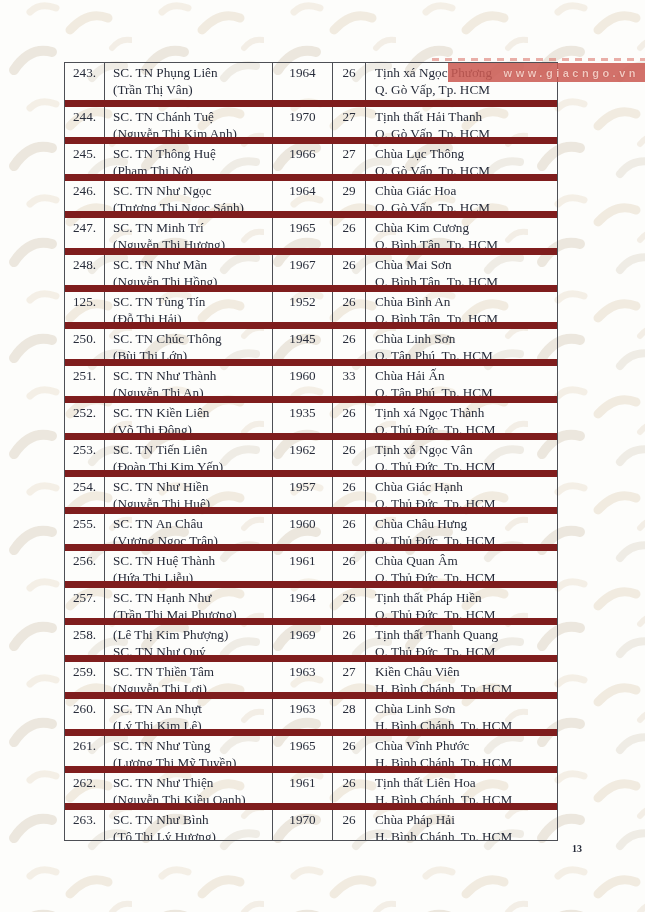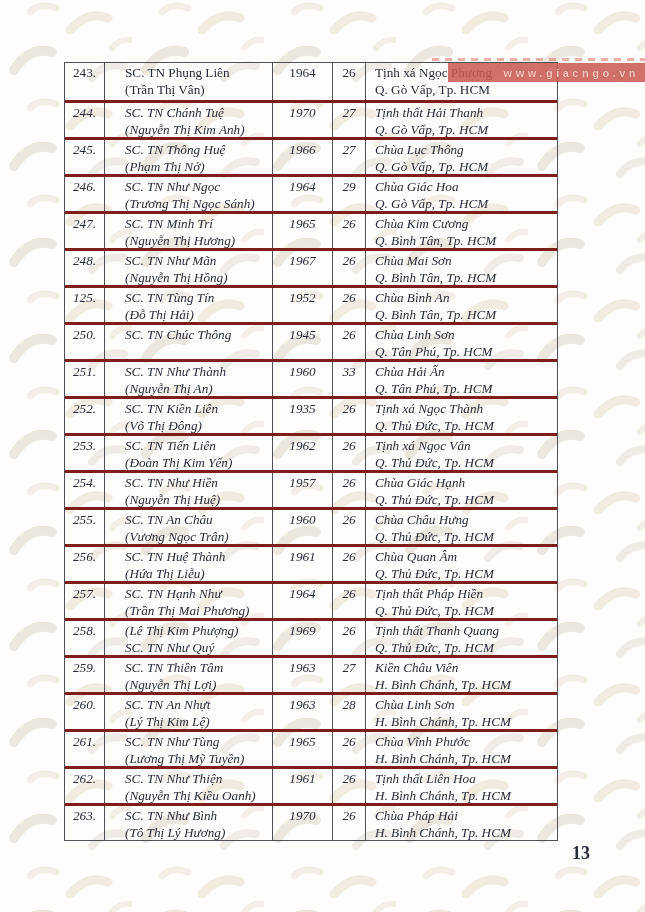--- a/index.html
+++ b/index.html
@@ -13,32 +13,32 @@
   }
   .bg-pattern{position:absolute;left:0;top:0;z-index:0;}
   .doc-table{
     position:absolute;left:64px;top:62px;width:494px;
     z-index:1;
     border:1px solid #4d4f55;
     box-sizing:border-box;
     background:transparent;
   }
   .row{display:flex;height:37px;box-sizing:border-box;}
-  .row + .row{border-top:3px solid #7f1d1d;font-style:italic;}
+  .row + .row{border-top:7px solid #7f1d1d;}
   .cell{
     box-sizing:border-box;
     font-size:13.2px;
     line-height:16.8px;
     padding-top:2px;
     overflow:hidden;
     white-space:nowrap;
   }
   .cell + .cell{border-left:1px solid #4d4f55;}
   .c-no{width:39px;text-align:center;}
-  .c-name{width:168px;padding-left:20px;padding-right:2px;}
+  .c-name{width:168px;padding-left:8px;padding-right:2px;}
   .c-year{width:60px;text-align:center;}
   .c-age{width:33px;text-align:center;}
   .c-place{flex:1;padding-left:9px;padding-right:2px;}
   .wm-dashes{
     position:absolute;left:432px;top:58px;width:213px;height:3px;
     z-index:2;
     background:repeating-linear-gradient(90deg,
       rgba(217,110,100,0.55) 0px, rgba(217,110,100,0.55) 7px,
       rgba(255,255,255,0) 7px, rgba(255,255,255,0) 13px);
   }
@@ -54,21 +54,21 @@
     font-weight:bold;
     font-size:11px;
     letter-spacing:3.5px;
     color:#f3c8bf;
     text-shadow:0 0 1px rgba(150,40,35,0.7);
     white-space:nowrap;
   }
   .page-number{
     position:absolute;left:572px;top:843px;
     z-index:1;
-    font-size:18px;
+    font-size:10px;
     font-weight:bold;
   }
 </style>
 </head>
 <body>
 
 <div class="page">
 
   <svg class="bg-pattern" width="645" height="912" xmlns="http://www.w3.org/2000/svg">
     <defs>
@@ -227,20 +227,21 @@
           <div>Q. Bình Tân, Tp. HCM</div>
         </div>
       </div>
 
       <div class="row">
         <div class="cell c-no">
           <span>250.</span>
         </div>
         <div class="cell c-name">
           <div>SC. TN Chúc Thông</div>
+          <div>(Bùi Thị Lớn)</div>
         </div>
         <div class="cell c-year">
           <span>1945</span>
         </div>
         <div class="cell c-age">
           <span>26</span>
         </div>
         <div class="cell c-place">
           <div>Chùa Linh Sơn</div>
           <div>Q. Tân Phú, Tp. HCM</div>

